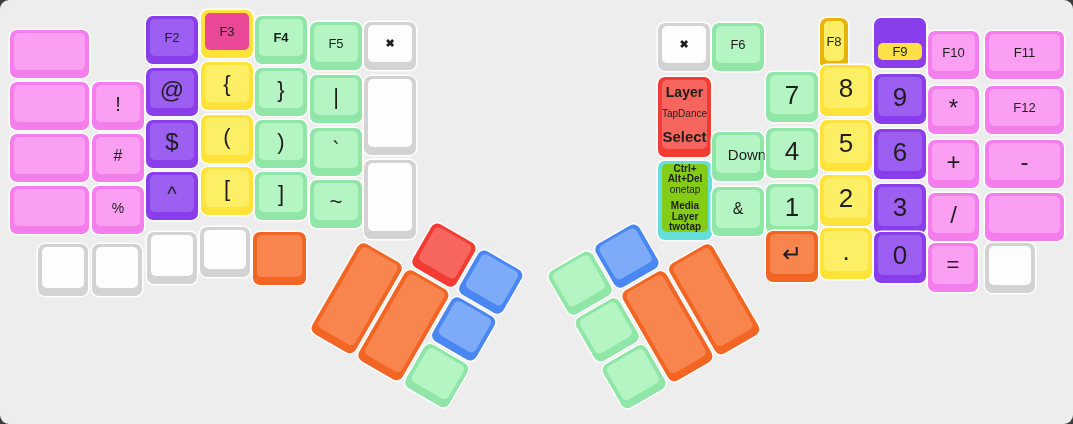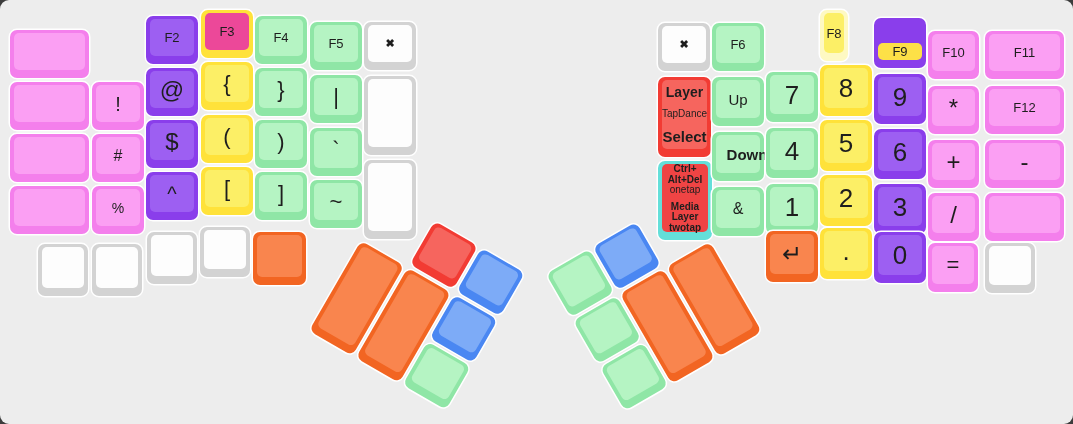--- a/index.html
+++ b/index.html
@@ -80,21 +80,21 @@
         <span style="font-size: 22px; font-weight: 400;">(</span>
       </div>
     </div>
     <div class="key" style="left: 201px; top: 167px; width: 52px; height: 48px; background: rgb(255, 226, 58);">
       <div class="face" style="background: rgb(252, 239, 102);">
         <span style="font-size: 22px; font-weight: 400;">[</span>
       </div>
     </div>
     <div class="key" style="left: 255px; top: 16px; width: 52px; height: 48px; background: rgb(143, 230, 166);">
       <div class="face" style="background: rgb(181, 244, 195);">
-        <span style="font-size: 13px; font-weight: 400;">F4</span>
+        <span style="font-size: 13px; font-weight: 700;">F4</span>
       </div>
     </div>
     <div class="key" style="left: 255px; top: 68px; width: 52px; height: 48px; background: rgb(143, 230, 166);">
       <div class="face" style="background: rgb(181, 244, 195);">
         <span style="font-size: 22px; font-weight: 400;">}</span>
       </div>
     </div>
     <div class="key" style="left: 255px; top: 120px; width: 52px; height: 48px; background: rgb(143, 230, 166);">
       <div class="face" style="background: rgb(181, 244, 195);">
         <span style="font-size: 22px; font-weight: 400;">)</span>
@@ -157,42 +157,37 @@
       </div>
     </div>
     <div class="key" style="left: 658px; top: 77px; width: 53px; height: 80px; background: rgb(242, 59, 51);">
       <div class="face multi spread" style="background: rgb(246, 101, 94);">
         <span class="ln" style="font-size: 14px; font-weight: 700; line-height: 10.5px;">Layer</span>
         <span class="ln" style="font-size: 10px; font-weight: 400; line-height: 10.5px;">TapDance</span>
         <span class="ln" style="font-size: 15px; font-weight: 700; line-height: 10.5px;">Select</span>
       </div>
     </div>
     <div class="key" style="left: 658px; top: 161px; width: 54px; height: 79px; background: rgb(100, 223, 217);">
-      <div class="face multi" style="background: #ef4444; justify-content: space-between;">
+      <div class="face multi" style="background: #84cc16;">
         <span class="ln" style="font-size: 10px; font-weight: 700; line-height: 10.5px;">Ctrl+</span>
         <span class="ln" style="font-size: 10px; font-weight: 700; line-height: 10.5px;">Alt+Del</span>
         <span class="ln" style="font-size: 10px; font-weight: 400; line-height: 10.5px;">onetap</span>
         <span class="ln" style="font-size: 10px; font-weight: 700; line-height: 10.5px; margin-top: 6px;">Media</span>
         <span class="ln" style="font-size: 10px; font-weight: 700; line-height: 10.5px;">Layer</span>
         <span class="ln" style="font-size: 10px; font-weight: 700; line-height: 10.5px;">twotap</span>
       </div>
     </div>
     <div class="key" style="left: 712px; top: 23px; width: 52px; height: 48px; background: rgb(143, 230, 166);">
       <div class="face" style="background: rgb(181, 244, 195);">
         <span style="font-size: 13px; font-weight: 400;">F6</span>
       </div>
     </div>
-    <div class="key" style="left: 712px; top: 77px; width: 52px; height: 49px; background: rgb(143, 230, 166);">
-      <div class="face" style="background: rgb(181, 244, 195);">
-        <span style="font-size: 15px; font-weight: 400;">Up</span>
-      </div>
-    </div>
     <div class="key" style="left: 712px; top: 132px; width: 52px; height: 49px; background: rgb(143, 230, 166);">
       <div class="face" style="background: rgb(181, 244, 195);">
-        <span style="font-size: 15px; font-weight: 700; margin-left: 18px;">Down</span>
+        <span style="font-size: 15px; font-weight: 400; margin-left: 18px;">Down</span>
       </div>
     </div>
     <div class="key" style="left: 712px; top: 187px; width: 52px; height: 49px; background: rgb(143, 230, 166);">
       <div class="face" style="background: rgb(181, 244, 195);">
         <span style="font-size: 16px; font-weight: 400;">&amp;</span>
       </div>
     </div>
     <div class="key" style="left: 766px; top: 72px; width: 52px; height: 50px; background: rgb(143, 230, 166);">
       <div class="face" style="background: rgb(181, 244, 195);">
         <span style="font-size: 26px; font-weight: 400;">7</span>
@@ -201,21 +196,21 @@
     <div class="key" style="left: 766px; top: 128px; width: 52px; height: 50px; background: rgb(143, 230, 166);">
       <div class="face" style="background: rgb(181, 244, 195);">
         <span style="font-size: 26px; font-weight: 400;">4</span>
       </div>
     </div>
     <div class="key" style="left: 766px; top: 184px; width: 52px; height: 50px; background: rgb(143, 230, 166);">
       <div class="face" style="background: rgb(181, 244, 195);">
         <span style="font-size: 26px; font-weight: 400;">1</span>
       </div>
     </div>
-    <div class="key" style="left: 820px; top: 10px; width: 28px; height: 51px; background: #fef9c3;">
+    <div class="key" style="left: 820px; top: 18px; width: 28px; height: 51px; background: #eab308;">
       <div class="face" style="background: rgb(252, 239, 102);">
         <span style="font-size: 13px; font-weight: 400;">F8</span>
       </div>
     </div>
     <div class="key" style="left: 820px; top: 65px; width: 52px; height: 51px; background: rgb(255, 226, 58);">
       <div class="face" style="background: rgb(252, 239, 102);">
         <span style="font-size: 26px; font-weight: 400;">8</span>
       </div>
     </div>
     <div class="key" style="left: 820px; top: 120px; width: 52px; height: 51px; background: rgb(255, 226, 58);">

